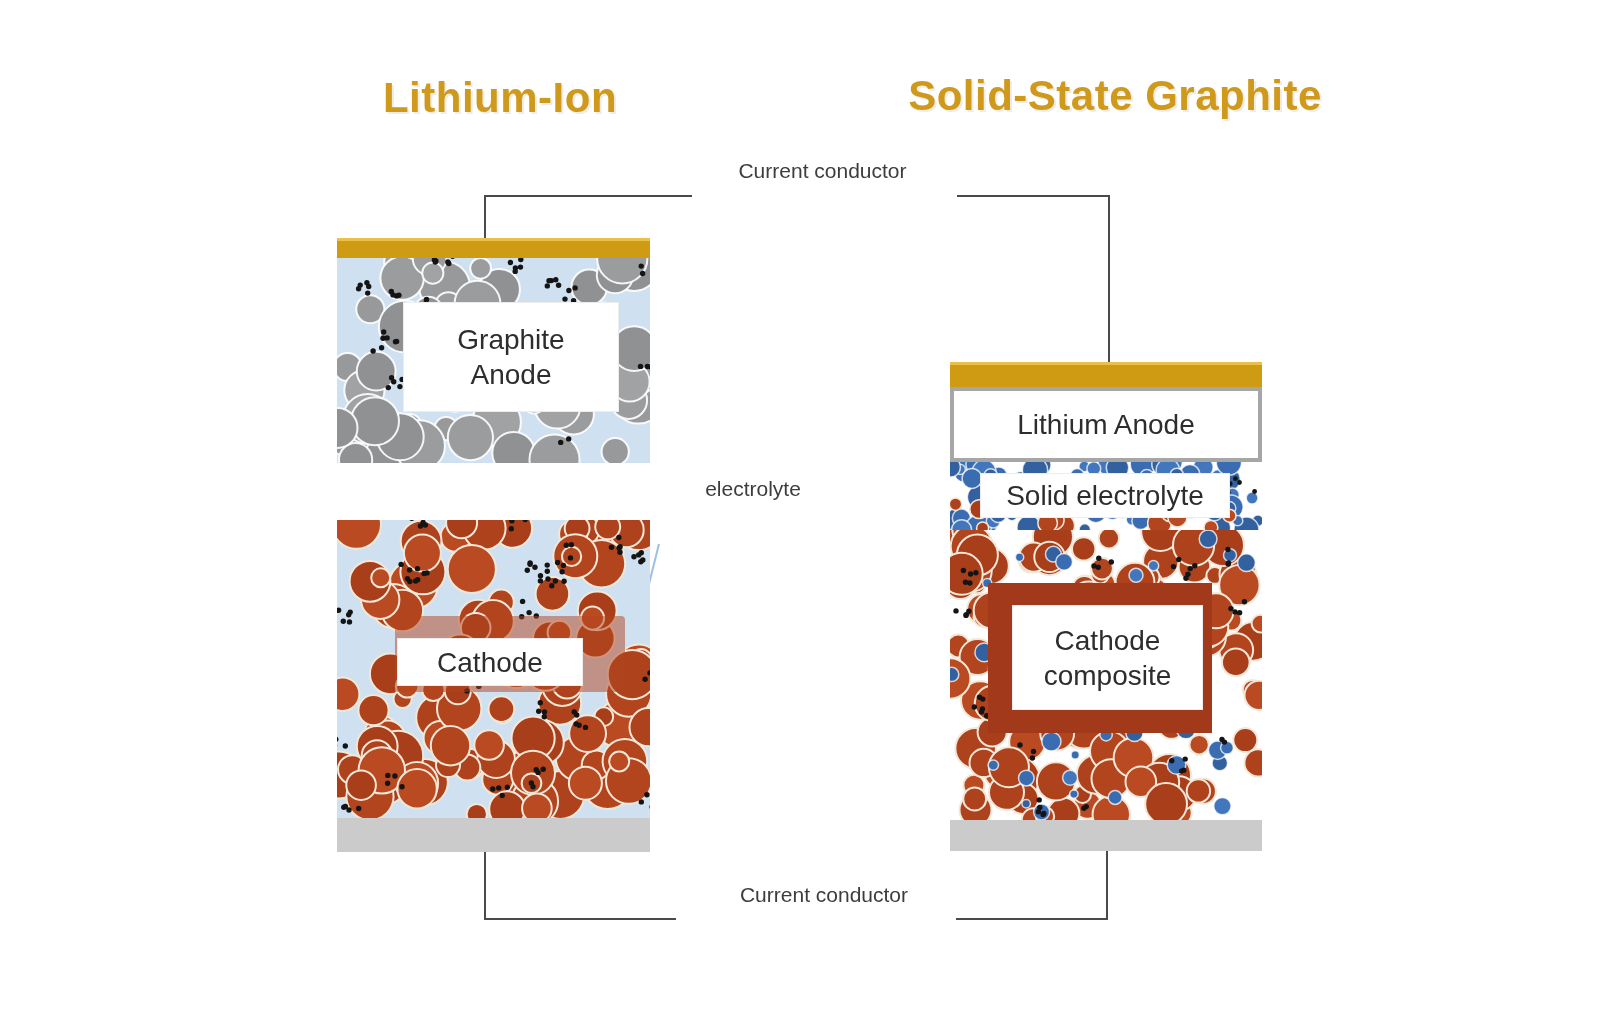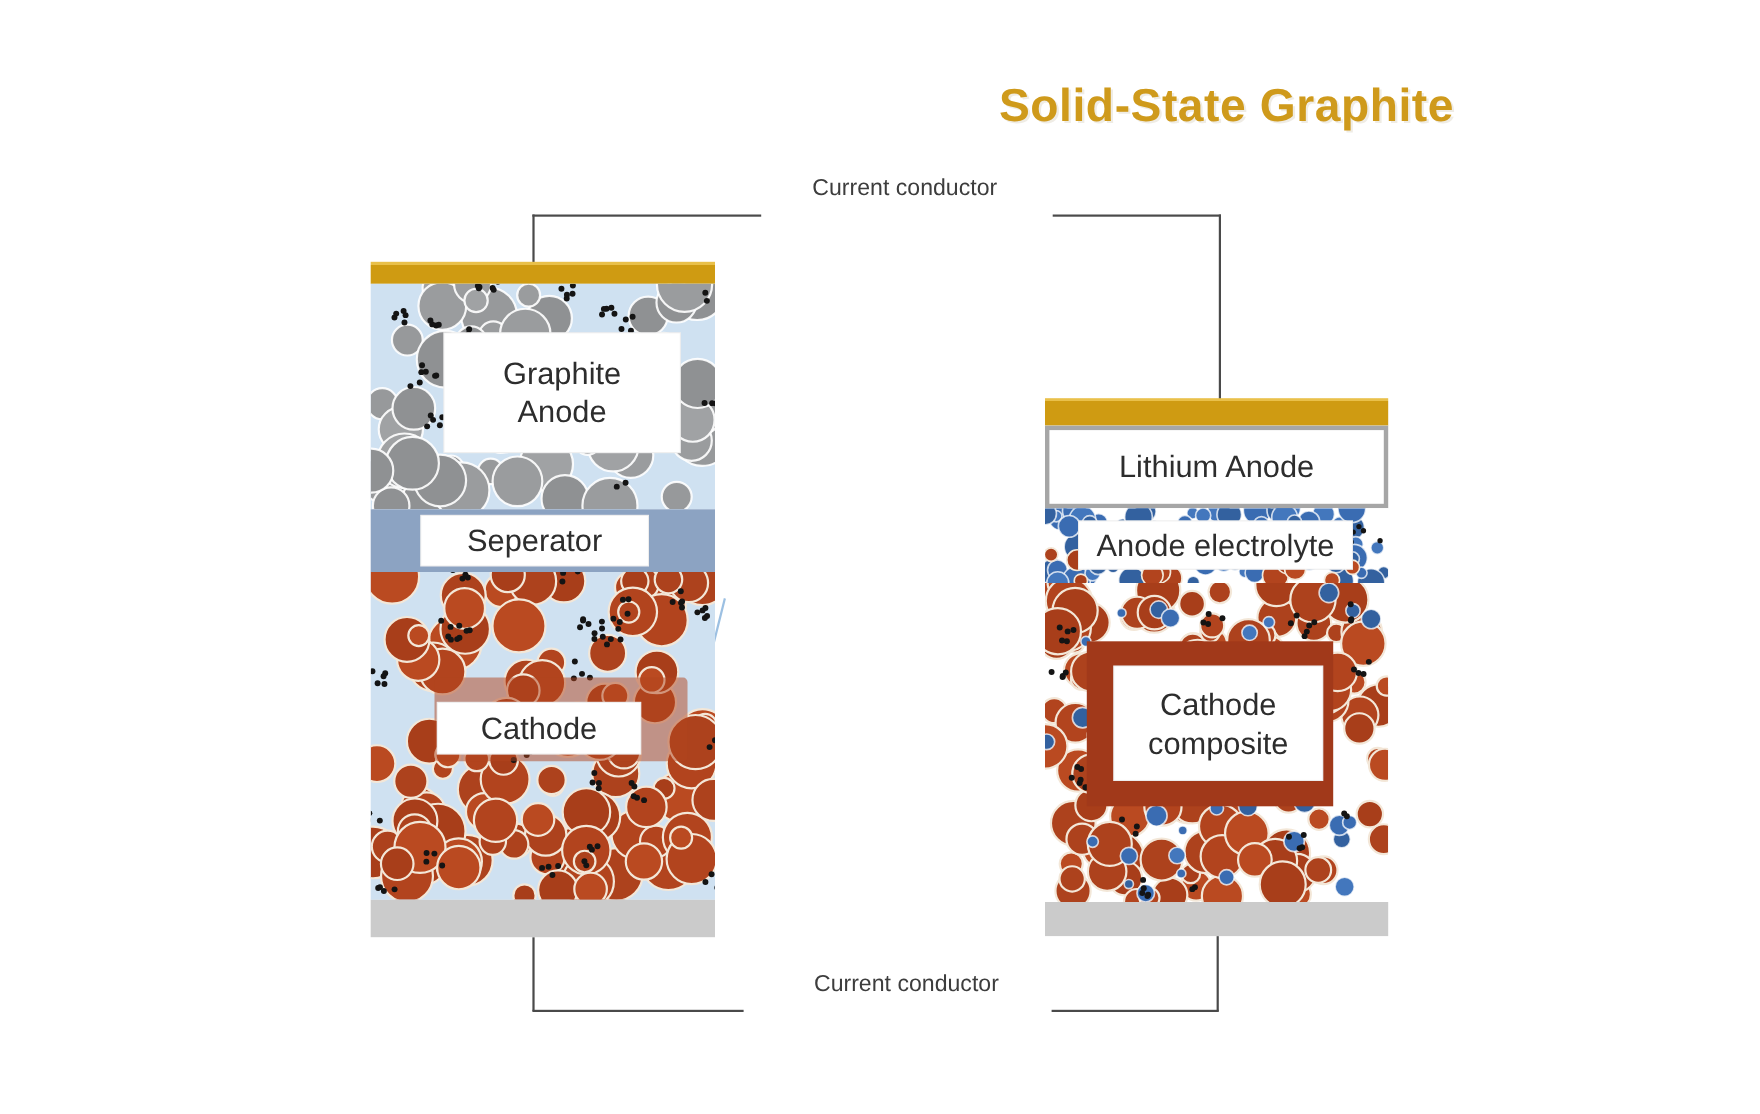--- a/index.html
+++ b/index.html
@@ -47,26 +47,28 @@
   .backdrop-red{position:absolute;background:var(--red-backdrop);}
   .backdrop-soft{position:absolute;background:rgba(178,68,30,0.5);border-radius:4px;}
 
   .pointer-line{position:absolute;width:2px;background:#9cc0e2;transform:rotate(14deg);}
 </style>
 </head>
 <body>
 
 <div class="canvas">
 
+  <div class="title title-left">Lithium-Ion</div>
   <div class="title title-right">Solid-State Graphite</div>
 
   <div class="annotation anno-anode">
     <div>Current conductor</div>
   </div>
   <div class="annotation anno-liquid">
+    <div>electrolyte</div>
   </div>
   <div class="annotation anno-cathode">
     <div>Current conductor</div>
   </div>
 
   <div class="connector c-h" style="left:484px;top:195px;width:208px;"></div>
   <div class="connector c-v" style="left:484px;top:195px;height:44px;"></div>
   <div class="connector c-h" style="left:957px;top:195px;width:153px;"></div>
   <div class="connector c-v" style="left:1108px;top:195px;height:168px;"></div>
   <div class="connector c-v" style="left:484px;top:852px;height:67px;"></div>
@@ -205,25 +207,20 @@
           <circle cx="154.1" cy="105.3" r="2.7" fill="#141414"></circle>
           <circle cx="155.8" cy="103.9" r="2.7" fill="#141414"></circle>
           <circle cx="161.6" cy="101.4" r="2.7" fill="#141414"></circle>
         </svg>
       <div class="layer-label" style="left:66px;top:44px;width:216px;height:110px;">
         <div>Graphite</div>
         <div>Anode</div>
       </div>
     </div>
 
-    <div class="layer separator-band" style="top:225px;height:57px;">
-      <div class="layer-label" style="left:45px;top:5px;width:208px;height:47px;">
-        <div>Seperator</div>
-      </div>
-    </div>
 
     <div class="layer region-blue" style="top:282px;height:298px;">
       <svg class="particles" viewBox="0 0 313 298" preserveAspectRatio="none">
           <circle cx="44.9" cy="213.2" r="17.1" fill="#ad421d" stroke="#f3e7d8" stroke-width="2"></circle>
           <circle cx="270.6" cy="264.2" r="24.9" fill="#b2441e" stroke="#f3e7d8" stroke-width="2"></circle>
           <circle cx="223.3" cy="275.0" r="23.9" fill="#ad421d" stroke="#f3e7d8" stroke-width="2"></circle>
           <circle cx="51.5" cy="268.1" r="15.3" fill="#a83e1a" stroke="#f3e7d8" stroke-width="2"></circle>
           <circle cx="76.5" cy="64.8" r="24.4" fill="#ba4a21" stroke="#f3e7d8" stroke-width="2"></circle>
           <circle cx="108.4" cy="161.1" r="9.4" fill="#b2441e" stroke="#f3e7d8" stroke-width="2"></circle>
           <circle cx="141.3" cy="99.3" r="19.6" fill="#ad421d" stroke="#f3e7d8" stroke-width="2"></circle>
@@ -553,21 +550,21 @@
           <circle cx="280.2" cy="21.7" r="2.4" fill="#141414"></circle>
           <circle cx="278.3" cy="30.7" r="2.4" fill="#141414"></circle>
           <circle cx="277.1" cy="19.9" r="2.4" fill="#141414"></circle>
           <circle cx="77.2" cy="32.1" r="2.4" fill="#141414"></circle>
           <circle cx="79.5" cy="36.0" r="2.4" fill="#141414"></circle>
           <circle cx="81.0" cy="35.8" r="2.4" fill="#141414"></circle>
           <circle cx="76.7" cy="24.6" r="2.4" fill="#141414"></circle>
           <circle cx="77.8" cy="35.1" r="2.4" fill="#141414"></circle>
         </svg>
       <div class="layer-label" style="left:30px;top:11px;width:250px;height:45px;">
-        <div>Anode electrolyte</div>
+        <div>Solid electrolyte</div>
       </div>
     </div>
 
     <div class="layer region-white" style="top:168px;height:290px;">
       <svg class="particles" viewBox="0 0 312 290" preserveAspectRatio="none">
           <circle cx="68.5" cy="248.3" r="21.2" fill="#a83e1a" stroke="#f3e7d8" stroke-width="2"></circle>
           <circle cx="303.3" cy="111.4" r="19.3" fill="#a83e1a" stroke="#f3e7d8" stroke-width="2"></circle>
           <circle cx="151.6" cy="54.9" r="13.8" fill="#ba4a21" stroke="#f3e7d8" stroke-width="2"></circle>
           <circle cx="10.3" cy="7.6" r="14.6" fill="#b2441e" stroke="#f3e7d8" stroke-width="2"></circle>
           <circle cx="308.0" cy="232.9" r="13.6" fill="#ad421d" stroke="#f3e7d8" stroke-width="2"></circle>

